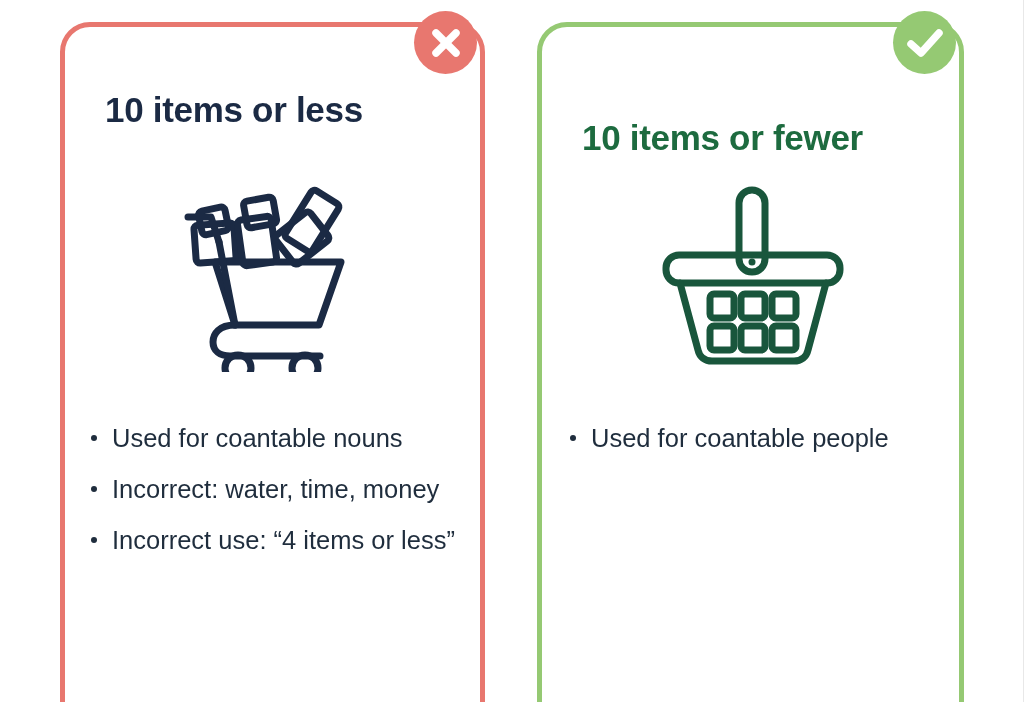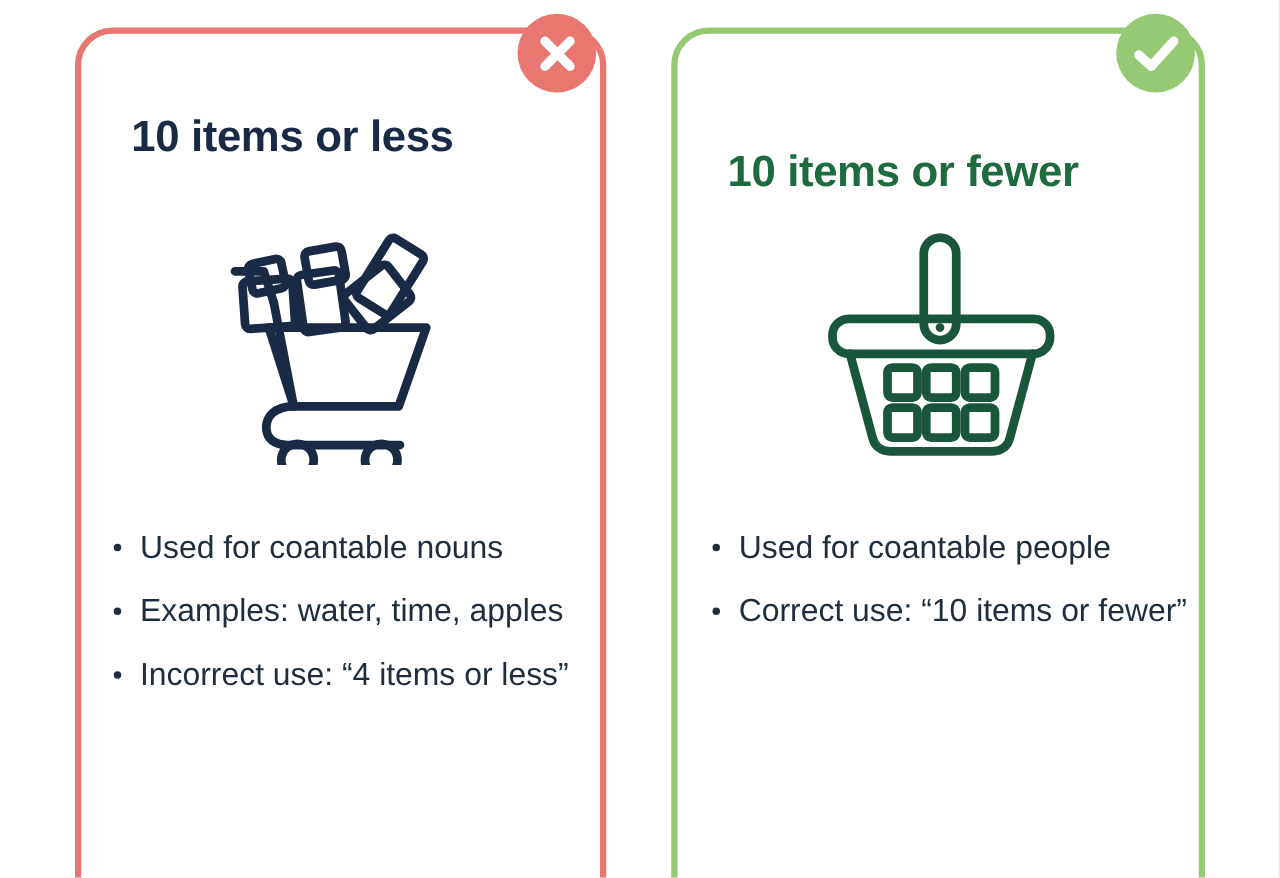--- a/index.html
+++ b/index.html
@@ -166,21 +166,21 @@
     </svg>
   </div>
 
   <ul class="bullets bullets-left">
     <li>
       <span class="dot"></span>
       <span>Used for coantable nouns</span>
     </li>
     <li>
       <span class="dot"></span>
-      <span>Examples: water, time, apples</span>
+      <span>Incorrect: water, time, money</span>
     </li>
     <li>
       <span class="dot"></span>
       <span>Incorrect use: “4 items or less”</span>
     </li>
   </ul>
 
   <div class="badge badge-cross">
     <svg width="34" height="34" viewBox="0 0 34 34" xmlns="http://www.w3.org/2000/svg">
       <g stroke="#ffffff" stroke-width="7.5" stroke-linecap="round">
@@ -212,24 +212,20 @@
       <rect x="88" y="144" width="24" height="24" rx="4"></rect>
       <rect x="119" y="144" width="24" height="24" rx="4"></rect>
     </svg>
   </div>
 
   <ul class="bullets bullets-right">
     <li>
       <span class="dot"></span>
       <span>Used for coantable people</span>
     </li>
-    <li>
-      <span class="dot"></span>
-      <span>Correct use: “10 items or fewer”</span>
-    </li>
   </ul>
 
   <div class="badge badge-check">
     <svg width="36" height="30" viewBox="0 0 36 30" xmlns="http://www.w3.org/2000/svg">
       <polyline points="4,16 14,25 32,5" fill="none" stroke="#ffffff" stroke-width="7.5" stroke-linecap="round" stroke-linejoin="round"></polyline>
     </svg>
   </div>
 
 </div>
 

